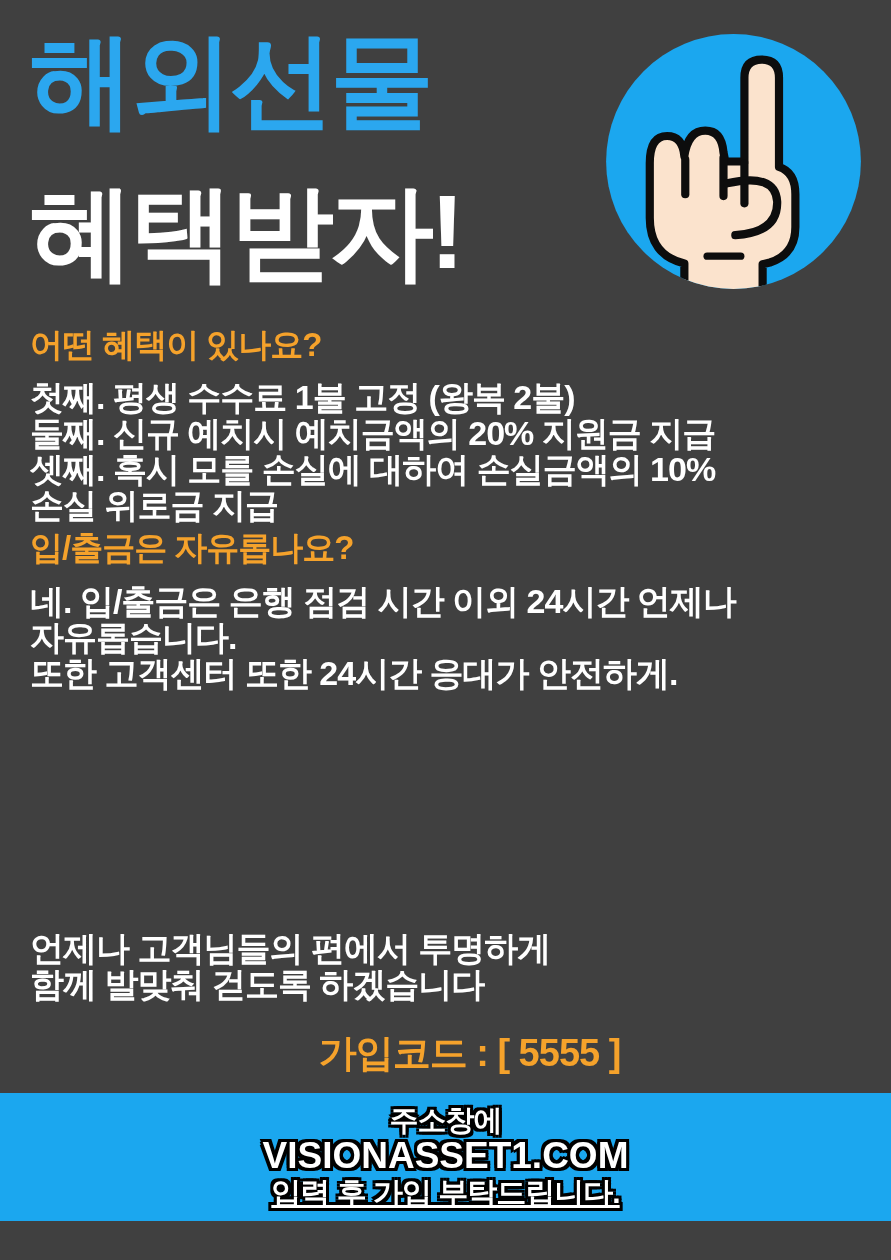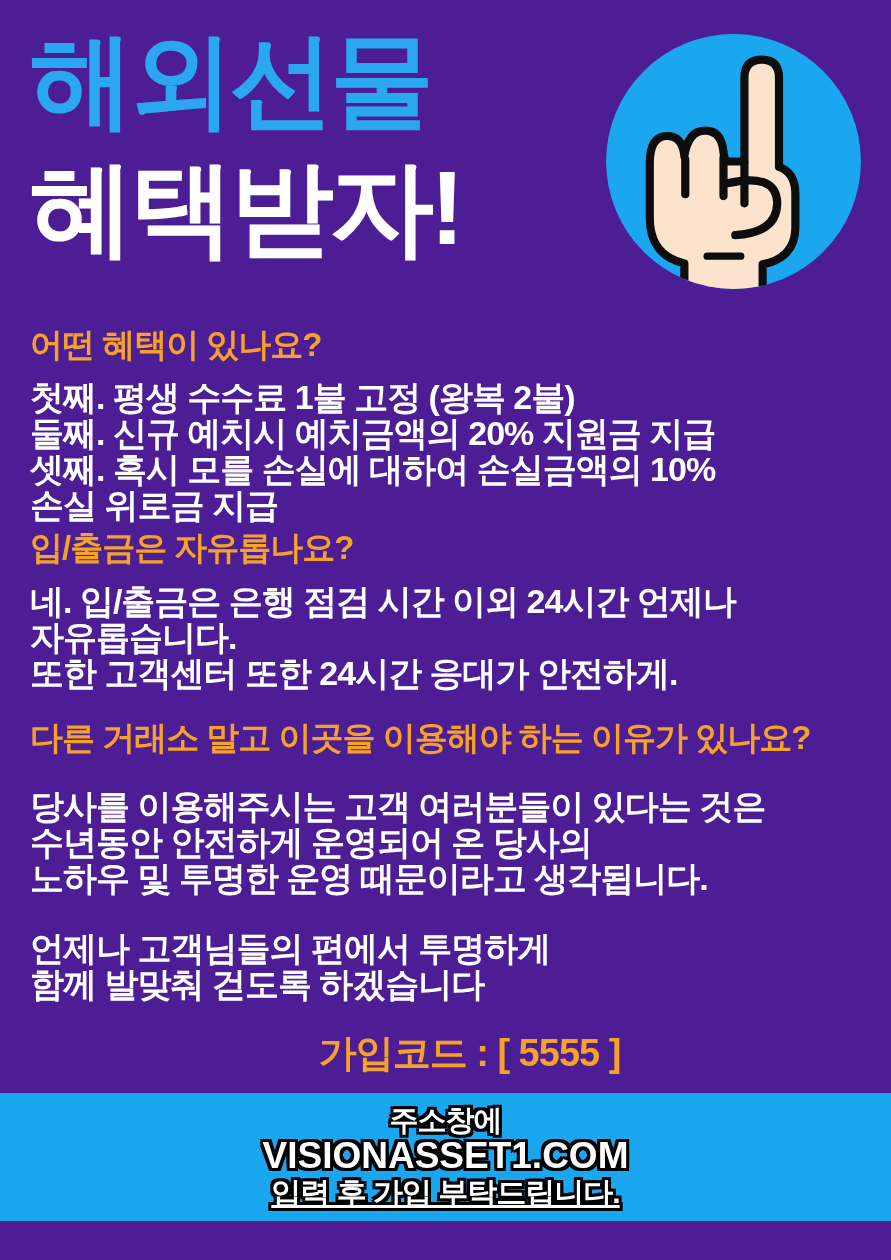--- a/index.html
+++ b/index.html
@@ -2,26 +2,26 @@
 <html><head>
 <meta charset="utf-8">
 <style>
   html, body { margin: 0; padding: 0; }
   body {
     width: 891px; height: 1260px;
     background: #0a0a0a;
     font-family: "Liberation Sans", "DejaVu Sans", sans-serif;
     overflow: hidden;
   }
-  .page { position: relative; width: 891px; height: 1260px; background: #4c1d95; }
+  .page { position: relative; width: 891px; height: 1260px; background: #404040; }
 
   
   .hero-title { position: absolute; left: 30px; top: 16px; font-weight: bold; letter-spacing: -4px; }
   .title-line1 { font-size: 104px; line-height: 128px; color: #2ba7ef; }
-  .title-line2 { font-size: 104px; line-height: 128px; color: #ffffff; }
+  .title-line2 { font-size: 104px; line-height: 128px; color: #ffffff; margin-top: 24px; }
 
   
   .hero-icon { position: absolute; left: 597px; top: 25px; width: 273px; height: 273px; }
   .hero-icon svg { display: block; width: 100%; height: 100%; }
 
   
   .q {
     position: absolute; left: 30px; width: 831px;
     color: #f5a22b; font-size: 33px; font-weight: bold; line-height: 36px;
     letter-spacing: -1px;
@@ -106,26 +106,20 @@
     <div class="ln">손실 위로금 지급</div>
   </div>
 
   <div class="q q2">입/출금은 자유롭나요?</div>
   <div class="body-block b2">
     <div class="ln">네. 입/출금은 은행 점검 시간 이외 24시간 언제나</div>
     <div class="ln">자유롭습니다.</div>
     <div class="ln">또한 고객센터 또한 24시간 응대가 안전하게.</div>
   </div>
 
-  <div class="q q3">다른 거래소 말고 이곳을 이용해야 하는 이유가 있나요?</div>
-  <div class="body-block b3">
-    <div class="ln">당사를 이용해주시는 고객 여러분들이 있다는 것은</div>
-    <div class="ln">수년동안 안전하게 운영되어 온 당사의</div>
-    <div class="ln">노하우 및 투명한 운영 때문이라고 생각됩니다.</div>
-  </div>
   <div class="body-block b4">
     <div class="ln">언제나 고객님들의 편에서 투명하게</div>
     <div class="ln">함께 발맞춰 걷도록 하겠습니다</div>
   </div>
 
   <div class="signup">
     <span>가입코드 :</span>
     <span>[ 5555 ]</span>
   </div>
 

